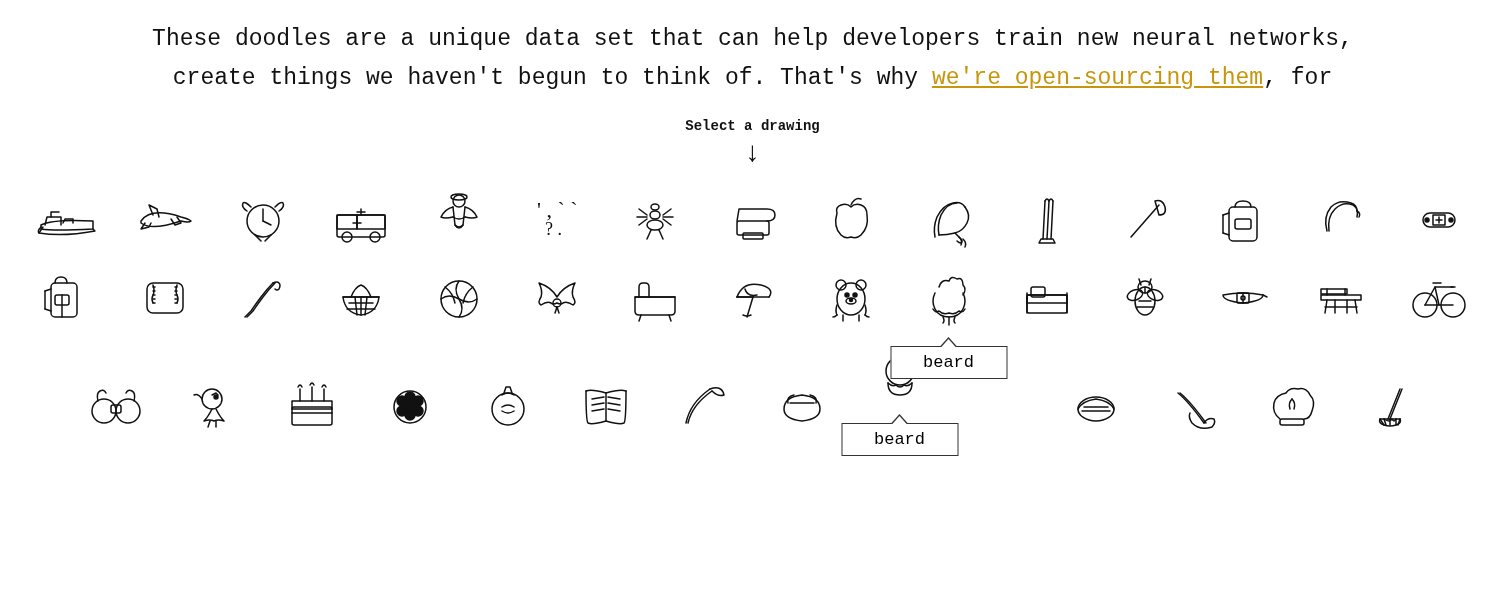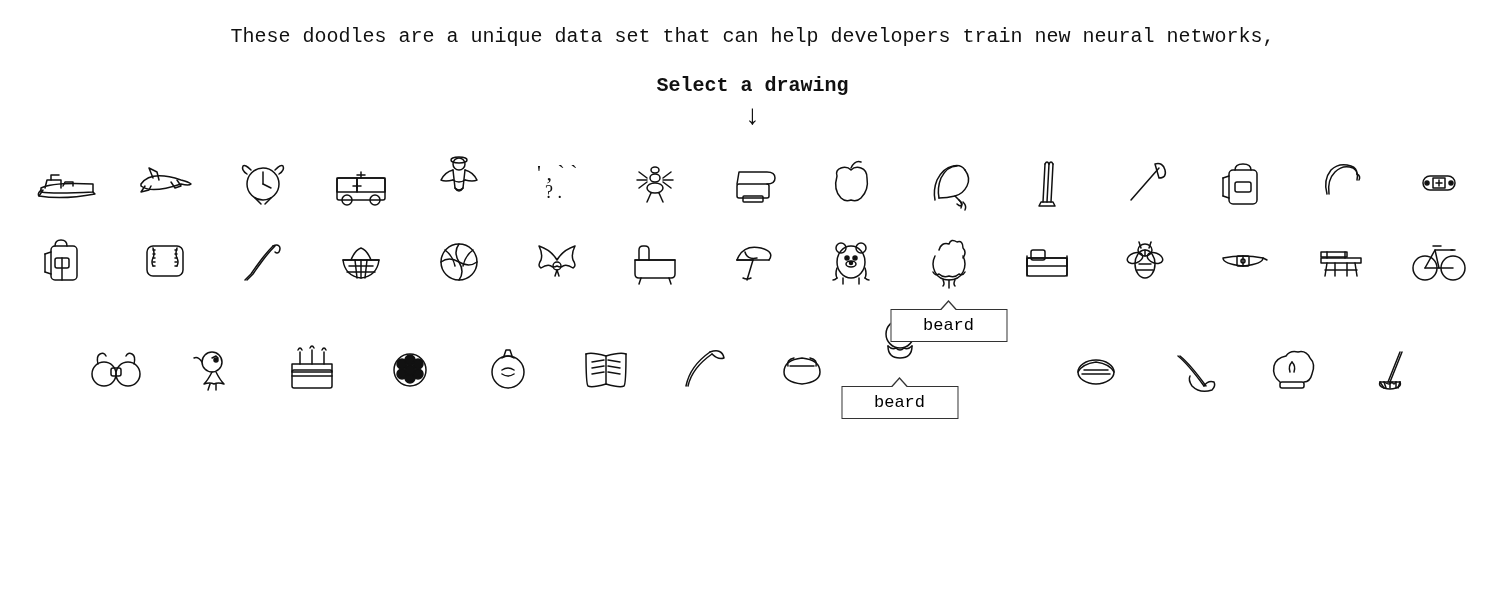--- a/index.html
+++ b/index.html
@@ -9,32 +9,32 @@
       width: 1505px;
       min-height: 605px;
       overflow-x: hidden;
     }
     .page {
       width: 1505px;
       padding: 20px 60px 20px 60px;
     }
     .description {
       text-align: center;
-      font-size: 20px;
+      font-size: 23px;
       line-height: 1.7;
       margin-bottom: 20px;
       color: #111;
     }
     .description a {
       color: #c8960c;
       text-decoration: underline;
     }
     .select-label {
       text-align: center;
-      font-size: 20px;
+      font-size: 14px;
       font-weight: bold;
       margin-bottom: 6px;
       color: #111;
     }
     .arrow-down {
       text-align: center;
       font-size: 28px;
       color: #111;
       margin-bottom: 14px;
       line-height: 1;
@@ -110,20 +110,21 @@
       border-right: 8px solid transparent;
       border-bottom: 9px solid #fff;
     }
   </style>
 </head>
 <body>
 
 <div class="page">
   <div class="description">
     <p>These doodles are a unique data set that can help developers train new neural networks,</p>
+    <p>create things we haven't begun to think of. That's why <a href="#">we're open-sourcing them</a>, for</p>
   </div>
 
   <div class="select-label">Select a drawing</div>
   <div class="arrow-down">↓</div>
 
   <div class="doodle-grid">
 
     <div class="doodle-row">
 
       <div class="doodle-cell">

